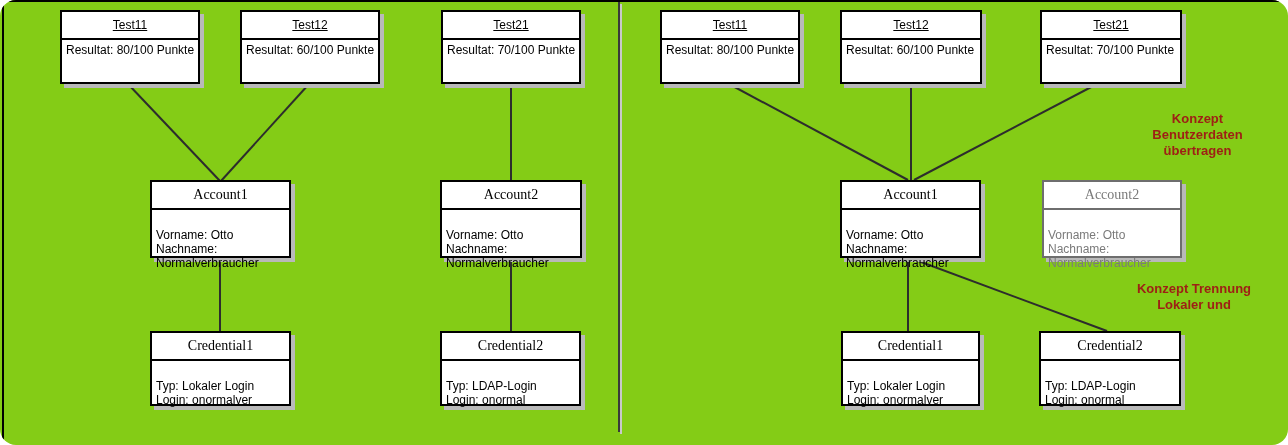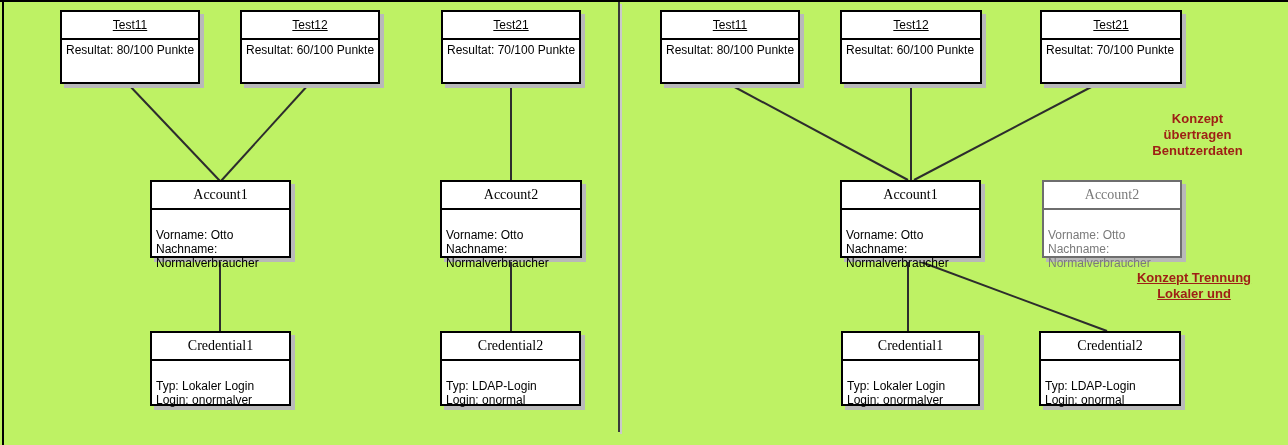--- a/index.html
+++ b/index.html
@@ -1,23 +1,24 @@
 <!DOCTYPE html>
 <html><head>
 <meta charset="utf-8">
 <style>
   * { margin:0; padding:0; box-sizing:border-box; }
   html,body { background:#fff; }
   .canvas {
     position:relative;
     width:1288px; height:445px;
-    background:#bef264;
+    background:#84cc16;
     overflow:hidden;
     font-family:"Liberation Sans", sans-serif;
     color:#000;
+    border-radius:16px;
   }
   .frame-top {
     position:absolute; left:0; top:0; width:1288px; height:2px;
     background:#000;
   }
   .frame-left {
     position:absolute; left:2px; top:0; width:2px; height:445px;
     background:#000;
   }
   .panel-divider {
@@ -199,22 +200,22 @@
   <div class="node big" style="left:1039px; top:331px; width:142px; height:75px;">
     <div class="node-title">Credential2</div>
     <div class="node-body">
       <div>Typ: LDAP-Login</div>
       <div>Login: onormal</div>
     </div>
   </div>
 
   <div class="annotation" style="left:1125px; top:111px; width:145px;">
     <div>Konzept</div>
+    <div>Benutzerdaten</div>
     <div>übertragen</div>
-    <div>Benutzerdaten</div>
-  </div>
-
-  <div class="annotation" style="left:1118px; top:270px; width:152px;text-decoration:underline;">
+  </div>
+
+  <div class="annotation" style="left:1118px; top:281px; width:152px;">
     <div>Konzept Trennung</div>
     <div>Lokaler und</div>
   </div>
 
 </div>
 
 </body></html>

